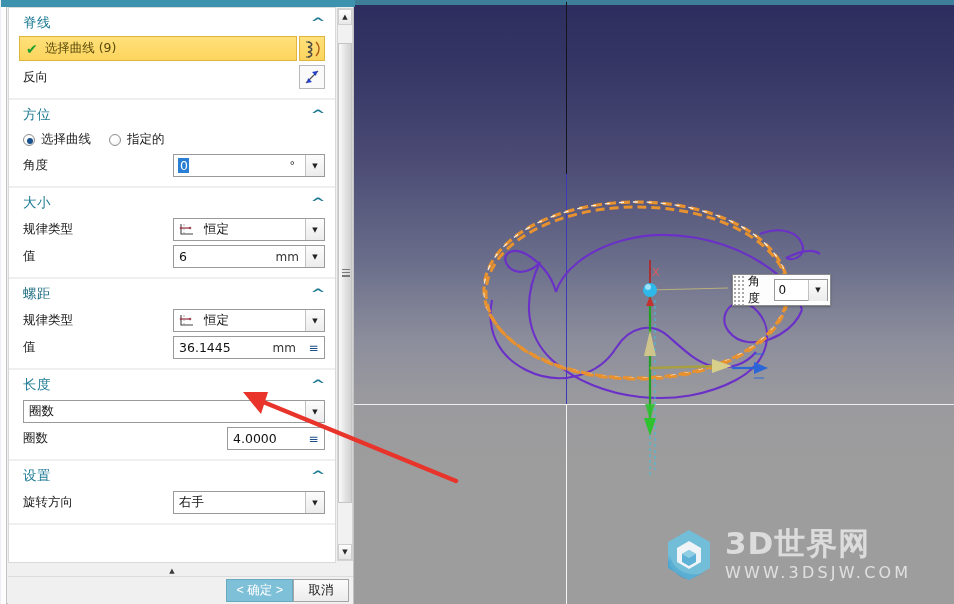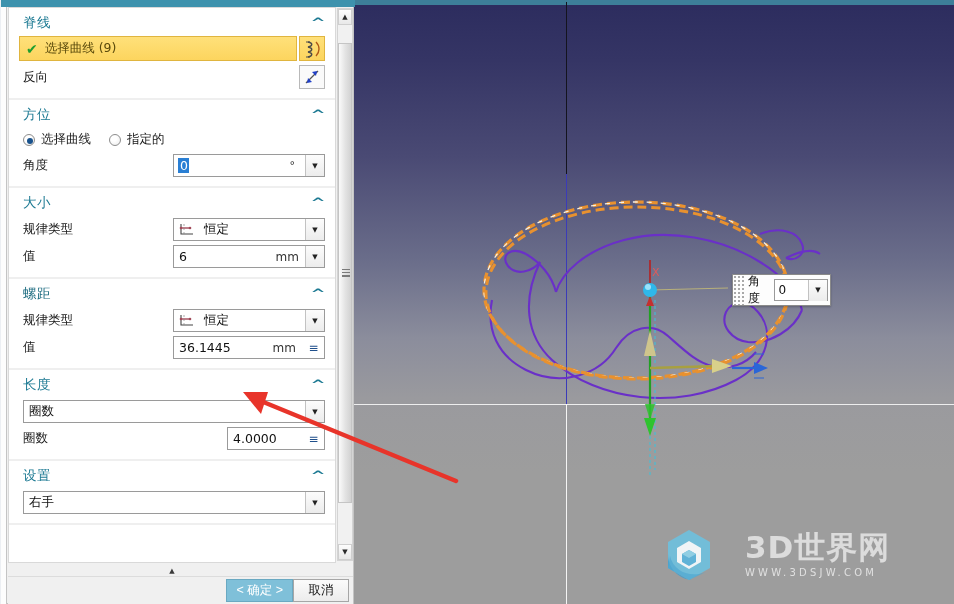--- a/index.html
+++ b/index.html
@@ -231,31 +231,31 @@
     display: flex; align-items: center;
   }
   .fw-val { flex: 1; padding-left: 4px; font-size: 12px; color: #111; }
 
   
   .geo { position: absolute; left: 0; top: 0; width: 604px; height: 604px; }
 
   
   .watermark {
     position: absolute; left: 662px; top: 528px;
-    display: flex; align-items: center; gap: 29px;
+    display: flex; align-items: center; gap: 9px;
     opacity: .92;
   }
   .wm-logo { width: 54px; height: 54px; flex: none; }
   .wm-text { display: flex; flex-direction: column; }
   .wm-top {
     font-size: 31px; font-weight: bold; color: #e2e2e2;
     line-height: 1; letter-spacing: 1px;
   }
   .wm-bot {
-    font-size: 10px; color: #e6e6e6; letter-spacing: 3.2px;
+    font-size: 16px; color: #e6e6e6; letter-spacing: 3.2px;
     margin-top: 4px;
   }
 
   
   .annot { position: absolute; left: 0; top: 0; width: 954px; height: 604px; pointer-events: none; }
 </style>
 </head>
 <body>
 
 <div id="root">
@@ -492,20 +492,21 @@
           </div>
         </div>
       </div>
 
       <div class="section">
         <div class="sec-head">
           <span class="sec-title">设置</span>
           <span class="chev">^</span>
         </div>
         <div class="row">
+          <span class="row-label">旋转方向</span>
           <div class="field">
             <span class="field-val">右手</span>
             <span class="dd-btn">▼</span>
           </div>
         </div>
       </div>
 
     </div>
 
     <div class="dlg-scroll">

